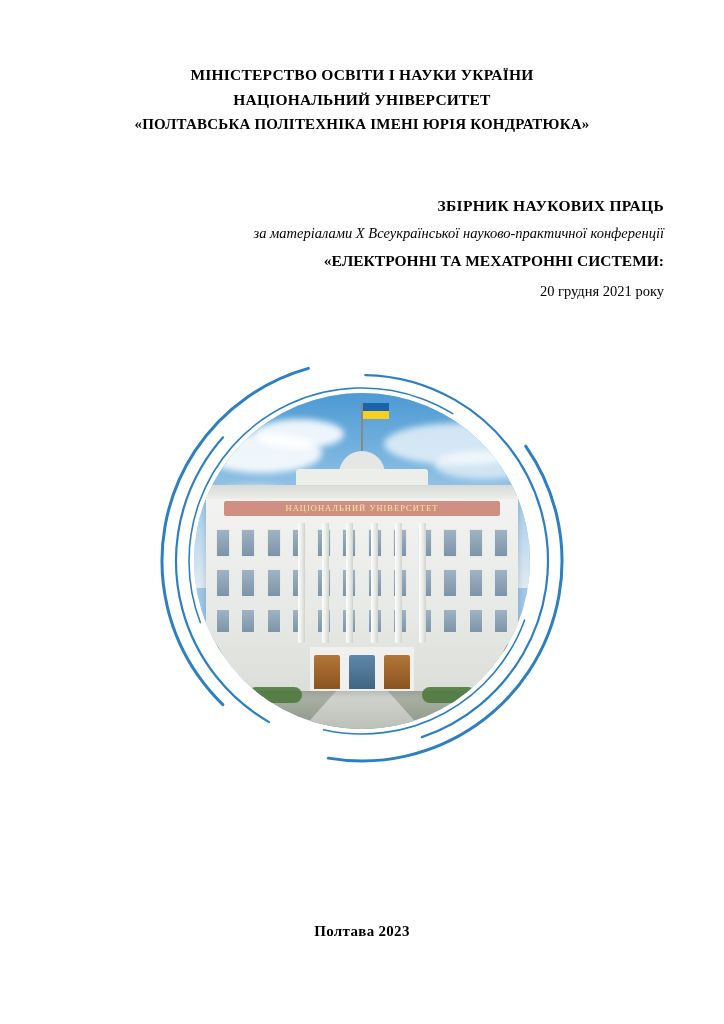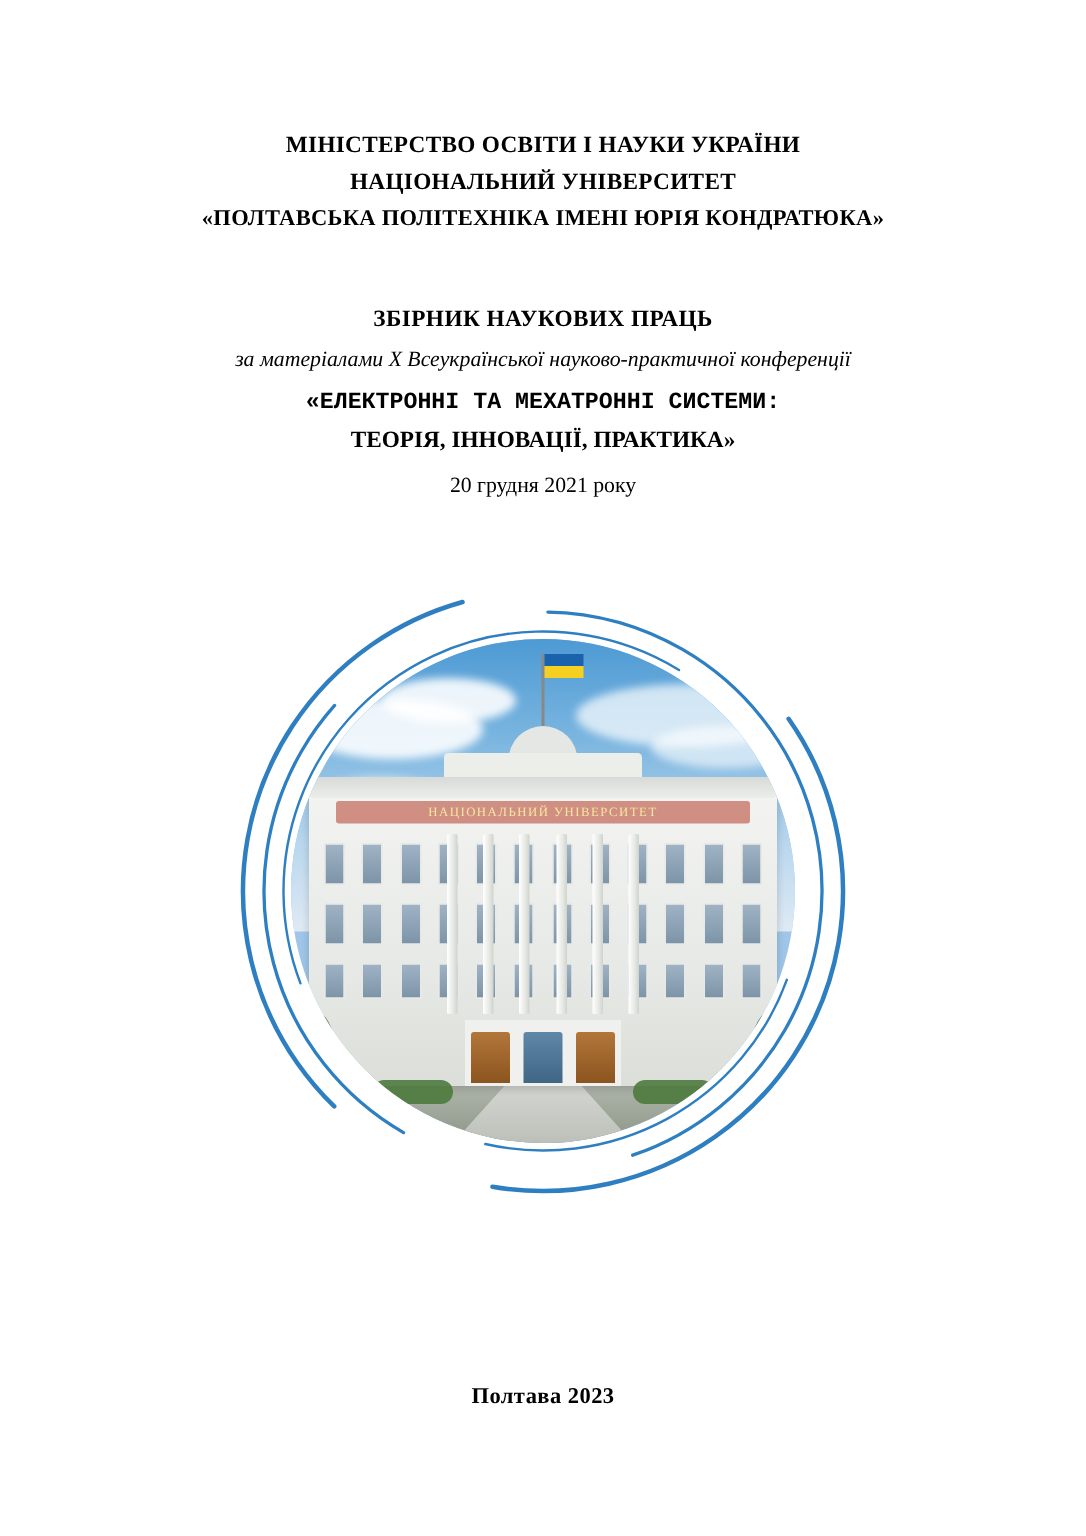--- a/index.html
+++ b/index.html
@@ -21,39 +21,39 @@
     position: relative;
     display: flex;
     flex-direction: column;
     align-items: center;
     box-sizing: border-box;
     padding: 0 60px;
   }
 
   
   .ministry-block {
-    margin-top: 84px;
+    margin-top: 62px;
     text-align: center;
     width: 100%;
   }
   .ministry-line {
     font-weight: bold;
     font-size: 15.5px;
     letter-spacing: 0.2px;
     line-height: 25px;
     text-transform: uppercase;
   }
   .ministry-line.univ-name {
     font-size: 15px;
   }
 
   
   .conf-block {
-    margin-top: 42px;
-    text-align: center;
+    margin-top: 57px;
+    text-align: right;
     width: 100%;
   }
   .conf-title {
     font-weight: bold;
     font-size: 15.5px;
     letter-spacing: 0.3px;
     line-height: 24px;
     text-transform: uppercase;
   }
   .conf-sub {
@@ -61,21 +61,20 @@
     line-height: 24px;
     margin-top: 3px;
     font-style: italic;
   }
   .conf-name {
     font-weight: bold;
     font-size: 15.5px;
     line-height: 26px;
     margin-top: 3px;
     text-transform: uppercase;
-    font-family: Liberation Mono, monospace;
   }
   .conf-name2 {
     font-weight: bold;
     font-size: 15.5px;
     line-height: 26px;
     text-transform: uppercase;
   }
   .conf-date {
     font-size: 14.5px;
     line-height: 24px;
@@ -317,21 +316,20 @@
   <div class="ministry-block">
     <div class="ministry-line">МІНІСТЕРСТВО ОСВІТИ І НАУКИ УКРАЇНИ</div>
     <div class="ministry-line">НАЦІОНАЛЬНИЙ УНІВЕРСИТЕТ</div>
     <div class="ministry-line univ-name">«ПОЛТАВСЬКА ПОЛІТЕХНІКА ІМЕНІ ЮРІЯ КОНДРАТЮКА»</div>
   </div>
 
   <div class="conf-block">
     <div class="conf-title">ЗБІРНИК НАУКОВИХ ПРАЦЬ</div>
     <div class="conf-sub">за матеріалами X Всеукраїнської науково-практичної конференції</div>
     <div class="conf-name">«ЕЛЕКТРОННІ ТА МЕХАТРОННІ СИСТЕМИ:</div>
-    <div class="conf-name2">ТЕОРІЯ, ІННОВАЦІЇ, ПРАКТИКА»</div>
     <div class="conf-date">20 грудня 2021 року</div>
   </div>
 
   <div class="emblem-wrap">
     <svg class="ring-svg" viewBox="0 0 420 420">
       <circle cx="210" cy="210" r="200" fill="none" stroke="#2e7fc1" stroke-width="3" stroke-linecap="round" stroke-dasharray="470 120 420 246" transform="rotate(-35 210 210)"></circle>
       <circle cx="210" cy="210" r="186" fill="none" stroke="#2e7fc1" stroke-width="2.2" stroke-linecap="round" stroke-dasharray="330 160 520 160" transform="rotate(120 210 210)"></circle>
       <circle cx="210" cy="210" r="173" fill="none" stroke="#2e7fc1" stroke-width="1.6" stroke-linecap="round" stroke-dasharray="250 170 430 240" transform="rotate(20 210 210)"></circle>
     </svg>
 

